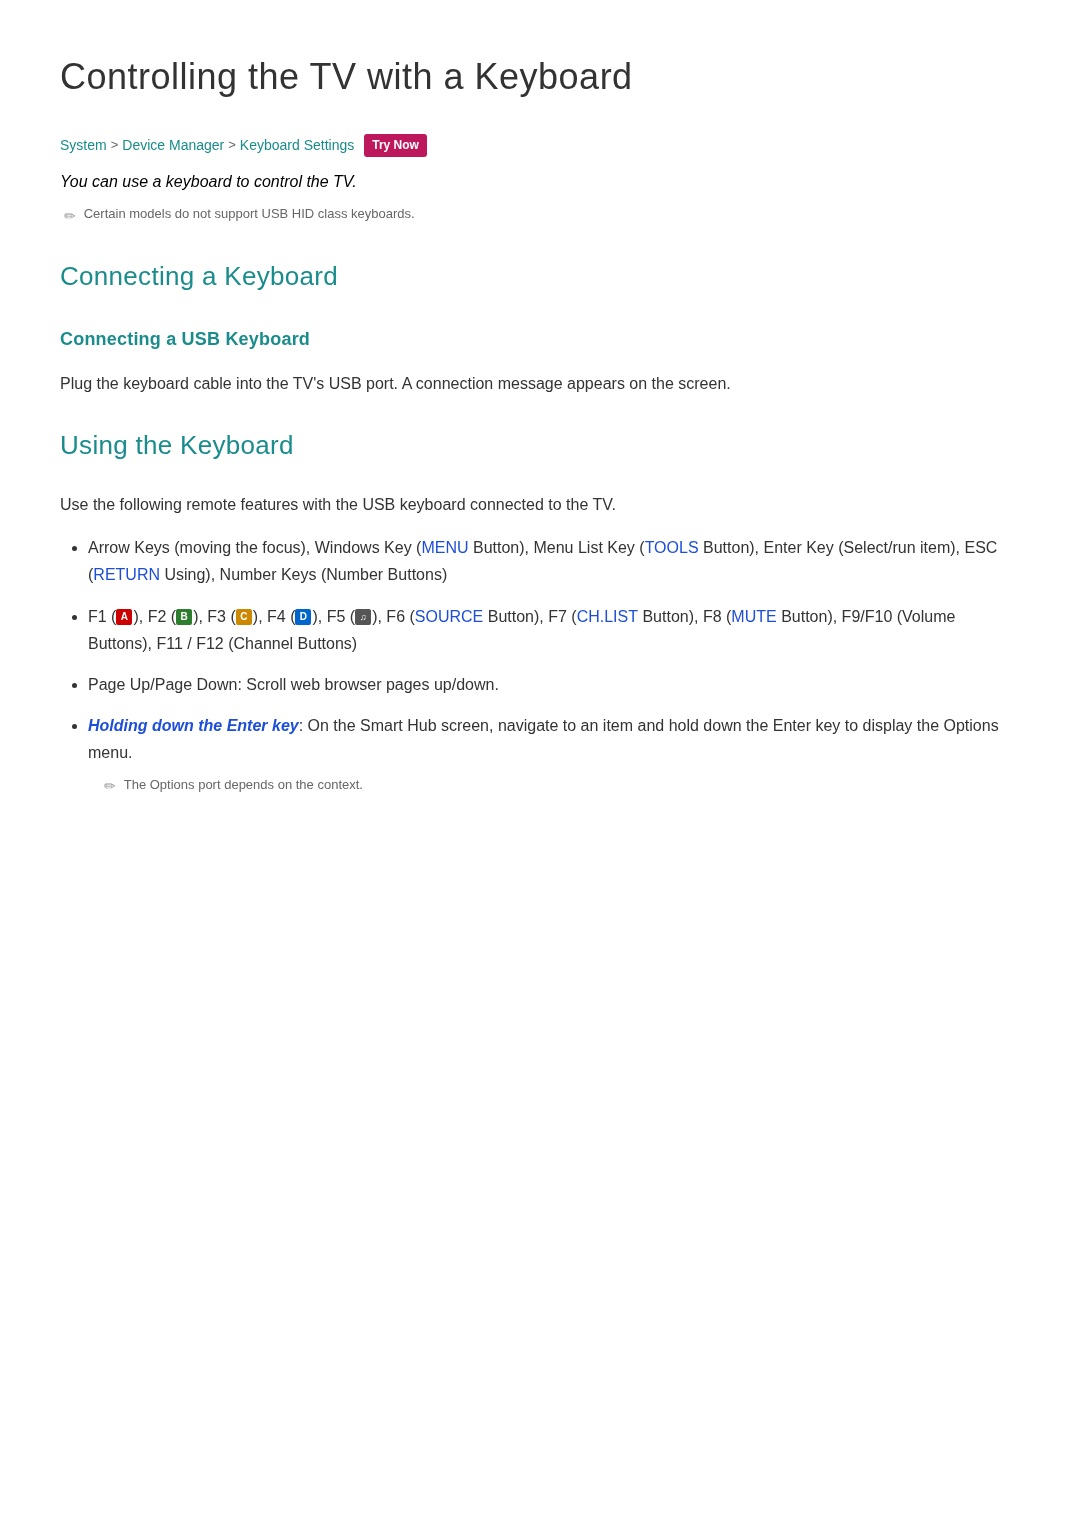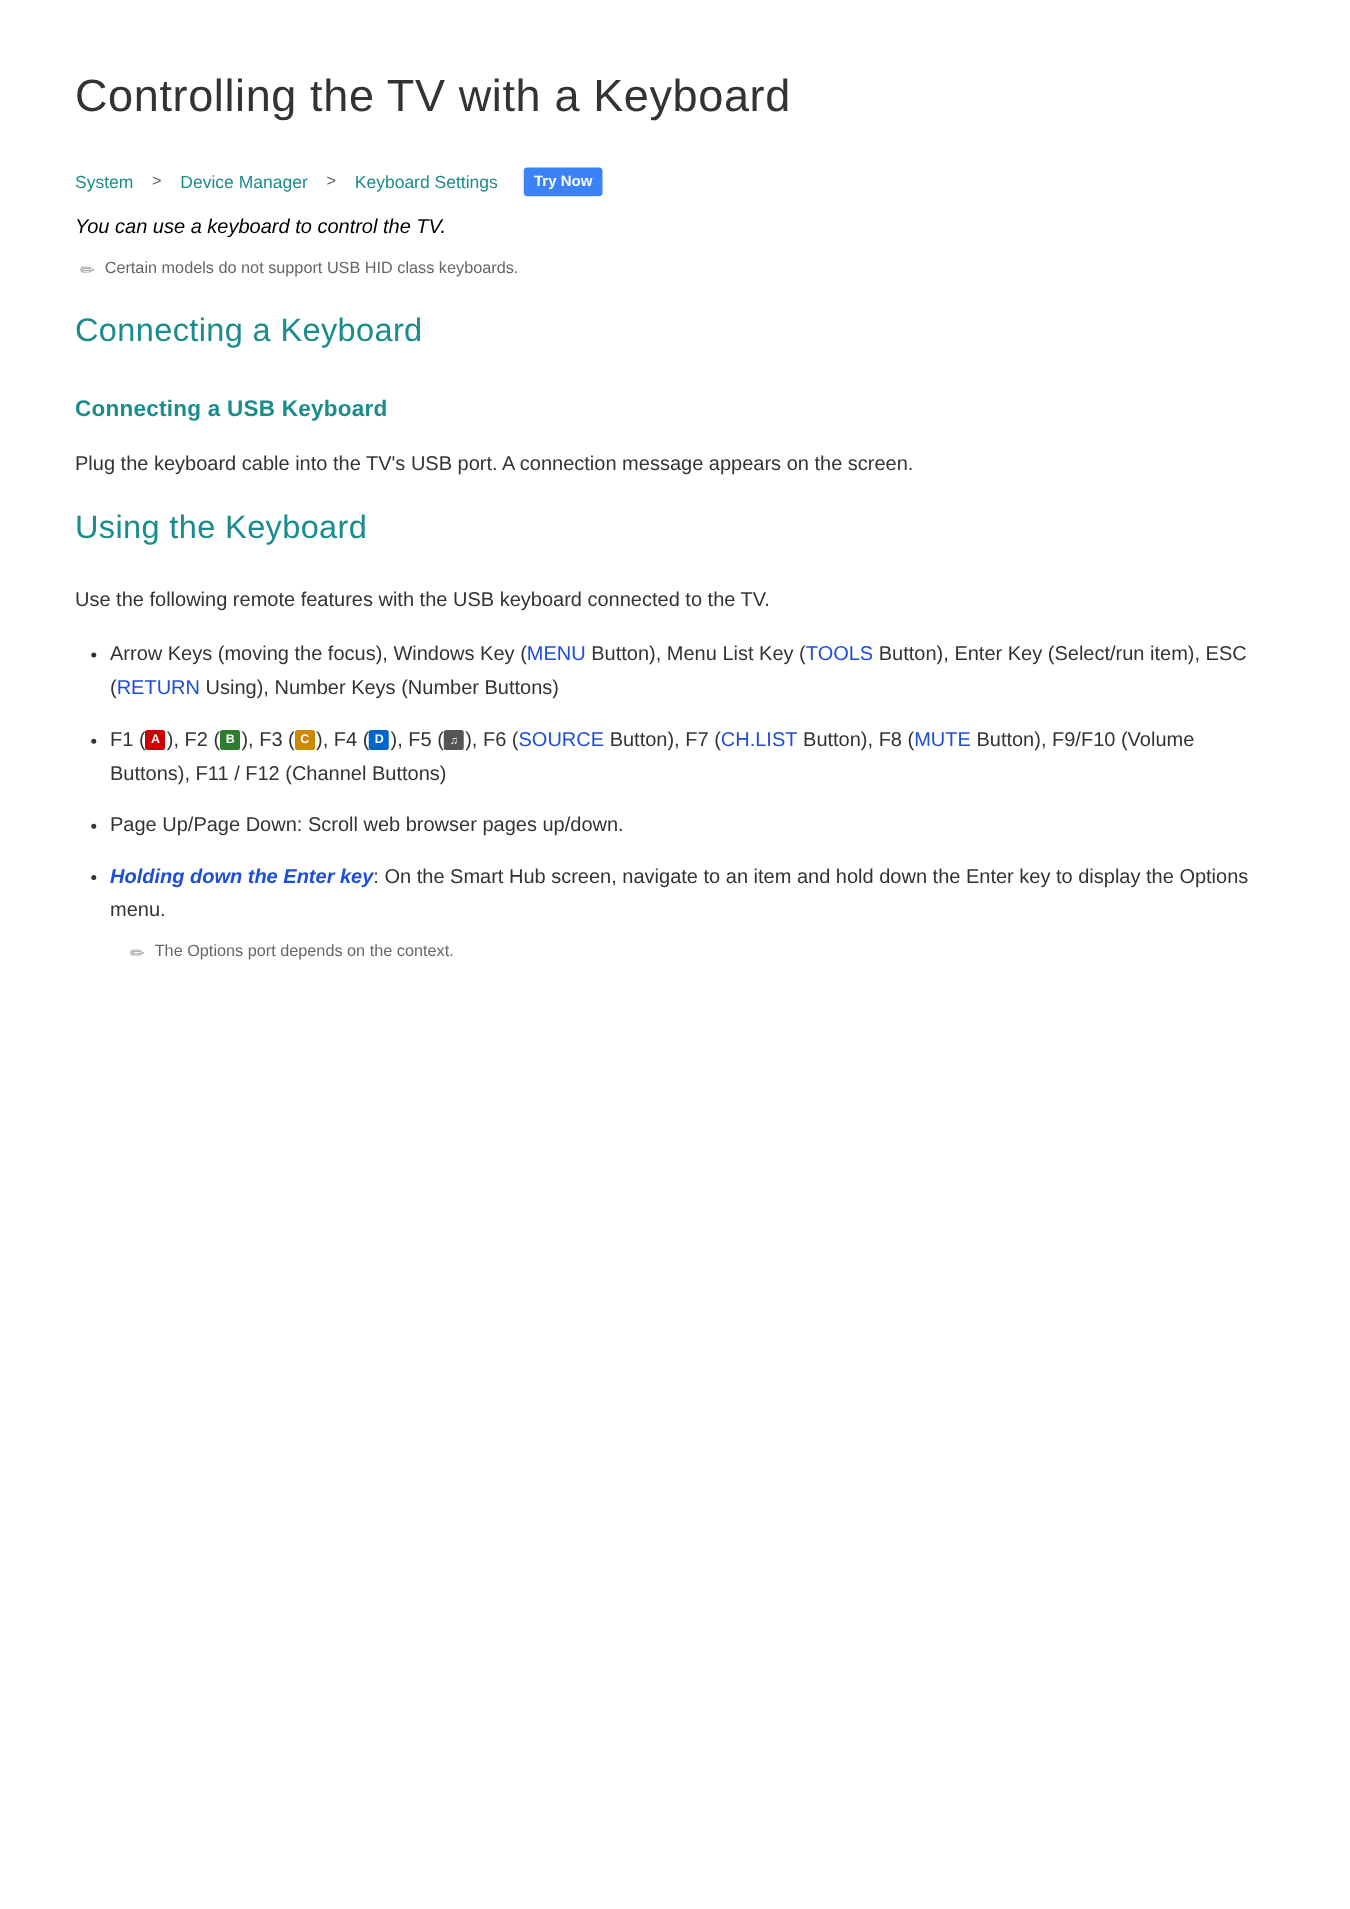--- a/index.html
+++ b/index.html
@@ -23,39 +23,39 @@
       font-weight: 300;
       color: #333333;
       letter-spacing: 0.5px;
       margin-bottom: 28px;
       font-family: 'Segoe UI Light', 'Segoe UI', Arial, sans-serif;
     }
 
     .breadcrumb {
       display: flex;
       align-items: center;
-      gap: 15px;
+      gap: 4px;
       margin-bottom: 12px;
       font-size: 14px;
     }
 
     .breadcrumb-link {
       color: #1a8c8c;
       text-decoration: none;
       cursor: pointer;
     }
 
     .breadcrumb-separator {
       color: #666;
       font-size: 13px;
     }
 
     .try-now-badge {
       display: inline-block;
-      background: #3b82f6;
+      background: #be185d;
       color: #ffffff;
       font-size: 12px;
       padding: 2px 8px;
       border-radius: 3px;
       margin-left: 6px;
       font-weight: bold;
       vertical-align: middle;
     }
 
     .intro-text {
@@ -79,21 +79,21 @@
       color: #999;
       font-size: 14px;
       margin-top: 1px;
       flex-shrink: 0;
     }
 
     .section-heading {
       font-size: 26px;
       font-weight: 300;
       color: #1a8c8c;
-      margin-top: 16px;
+      margin-top: 28px;
       margin-bottom: 24px;
       letter-spacing: 0.3px;
     }
 
     .subsection-heading {
       font-size: 18px;
       font-weight: 700;
       color: #1a8c8c;
       margin-top: 28px;
       margin-bottom: 16px;

